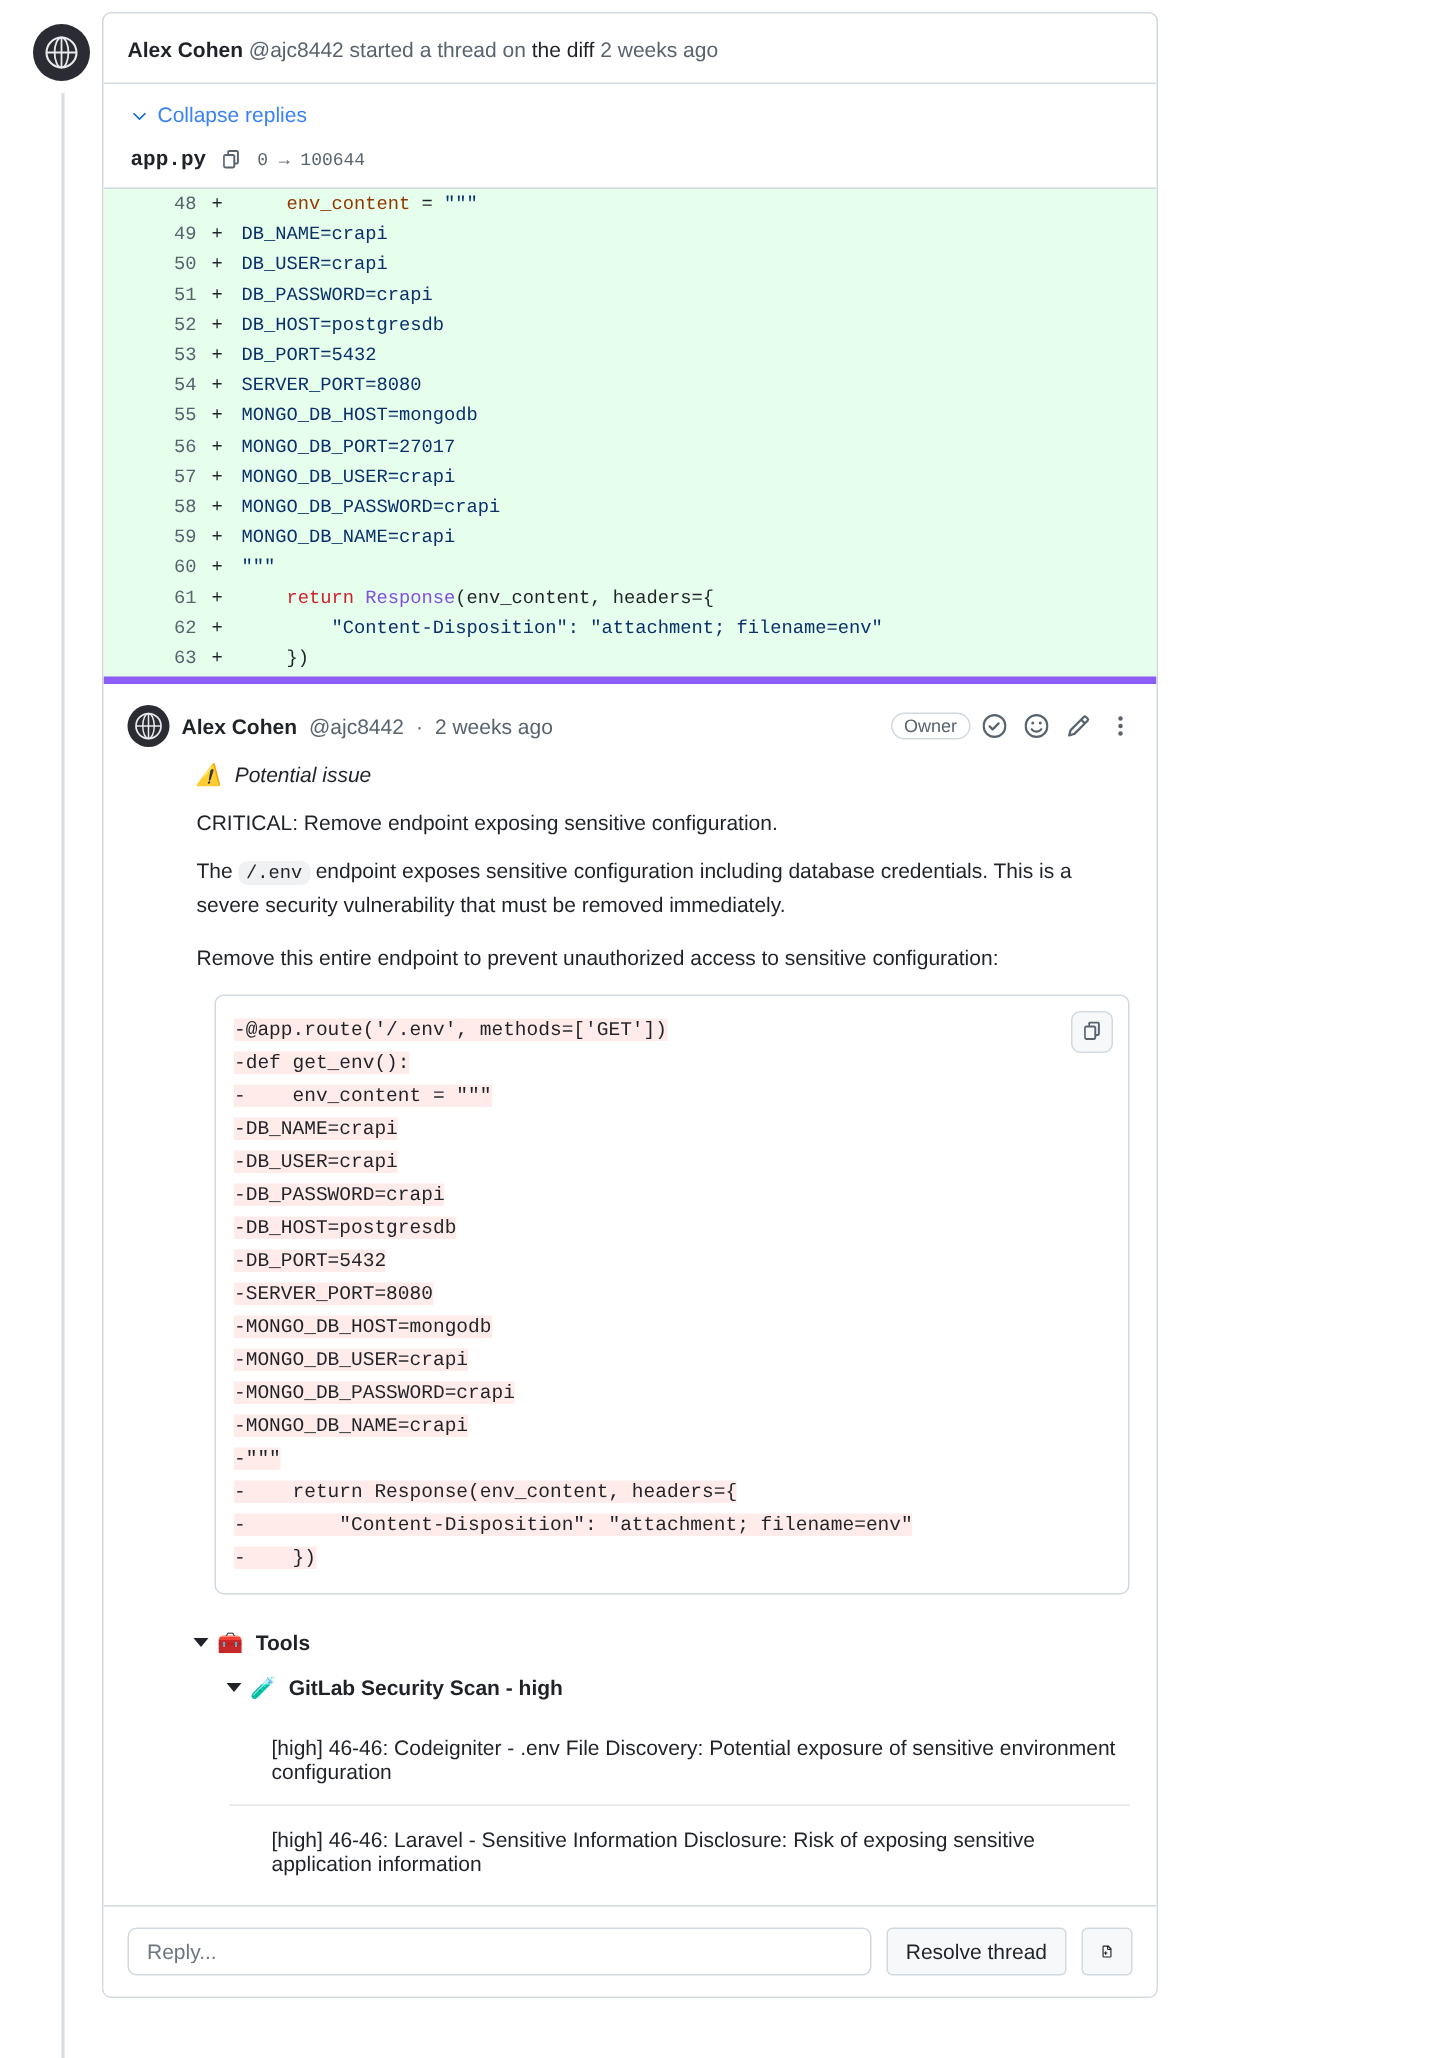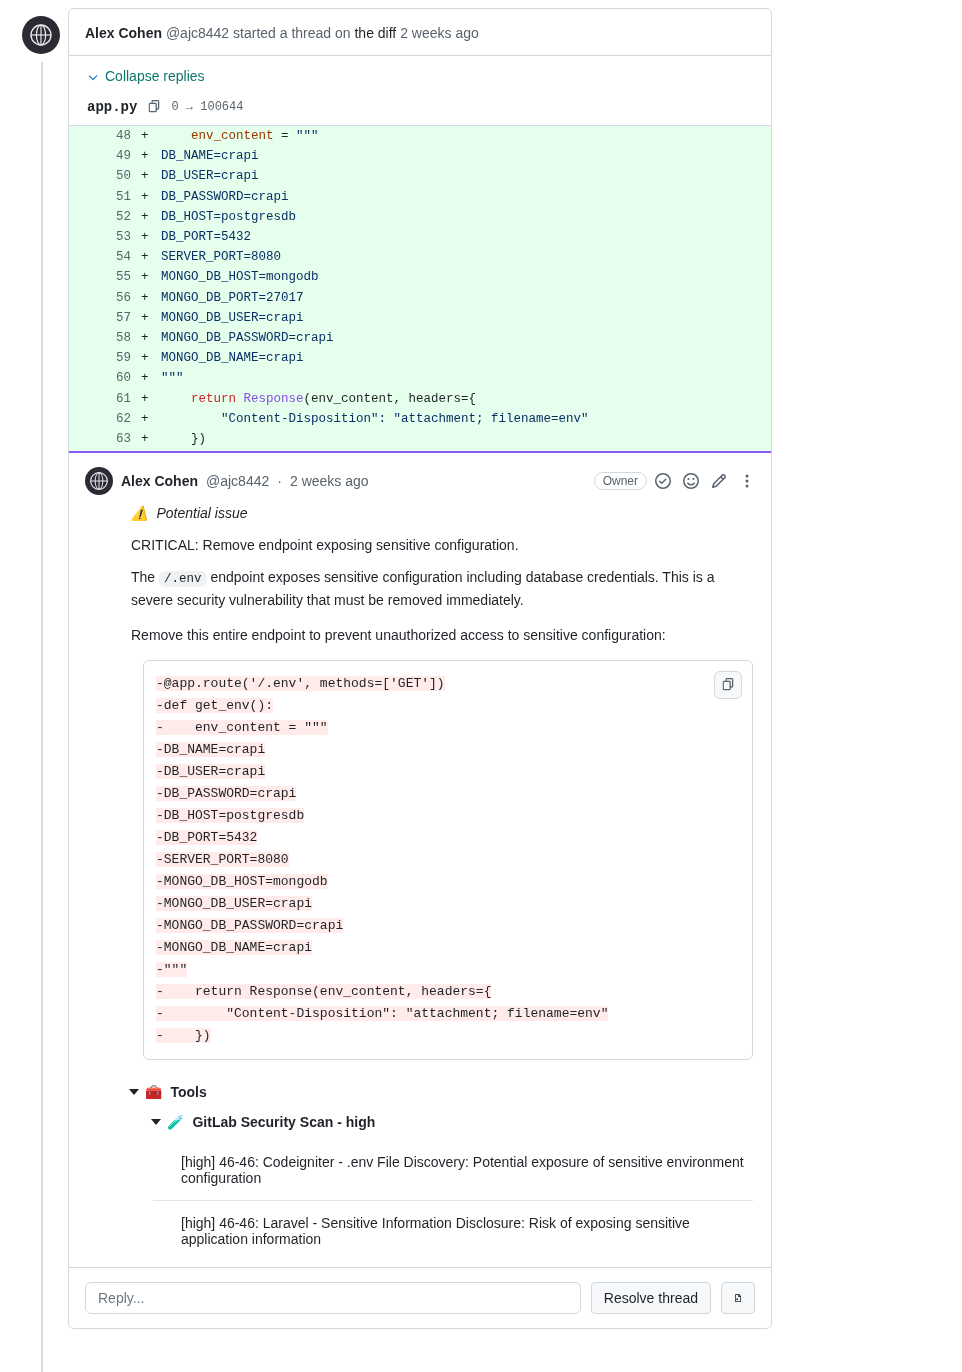--- a/index.html
+++ b/index.html
@@ -61,21 +61,21 @@
   .thread-header .diff-link { color: #1f2328; }
 
   .collapse-row {
     padding: 12px 16px 8px 18px;
     font-size: 14px;
   }
   .collapse-btn {
     display: inline-flex;
     align-items: center;
     gap: 6px;
-    color: #0f766e;
+    color: #3b82f6;
     cursor: pointer;
   }
   .chev {
     display: inline-block;
     width: 12px; height: 12px;
     position: relative;
     top: 1px;
   }
   .chev svg { display: block; }
 
@@ -99,21 +99,21 @@
   }
   .mode-change {
     font-family: "Liberation Mono", monospace;
     font-size: 12px;
     color: #59636e;
   }
 
   
   .diff {
     border-top: 1px solid #d1d9e0;
-    border-bottom: 2px solid #8b5cf6;
+    border-bottom: 5px solid #8b5cf6;
     background: #e6ffec;
     font-family: "Liberation Mono", monospace;
     font-size: 12.5px;
     line-height: 20.2px;
     padding-bottom: 2px;
   }
   .diff-line {
     display: flex;
     align-items: flex-start;
     white-space: pre;

